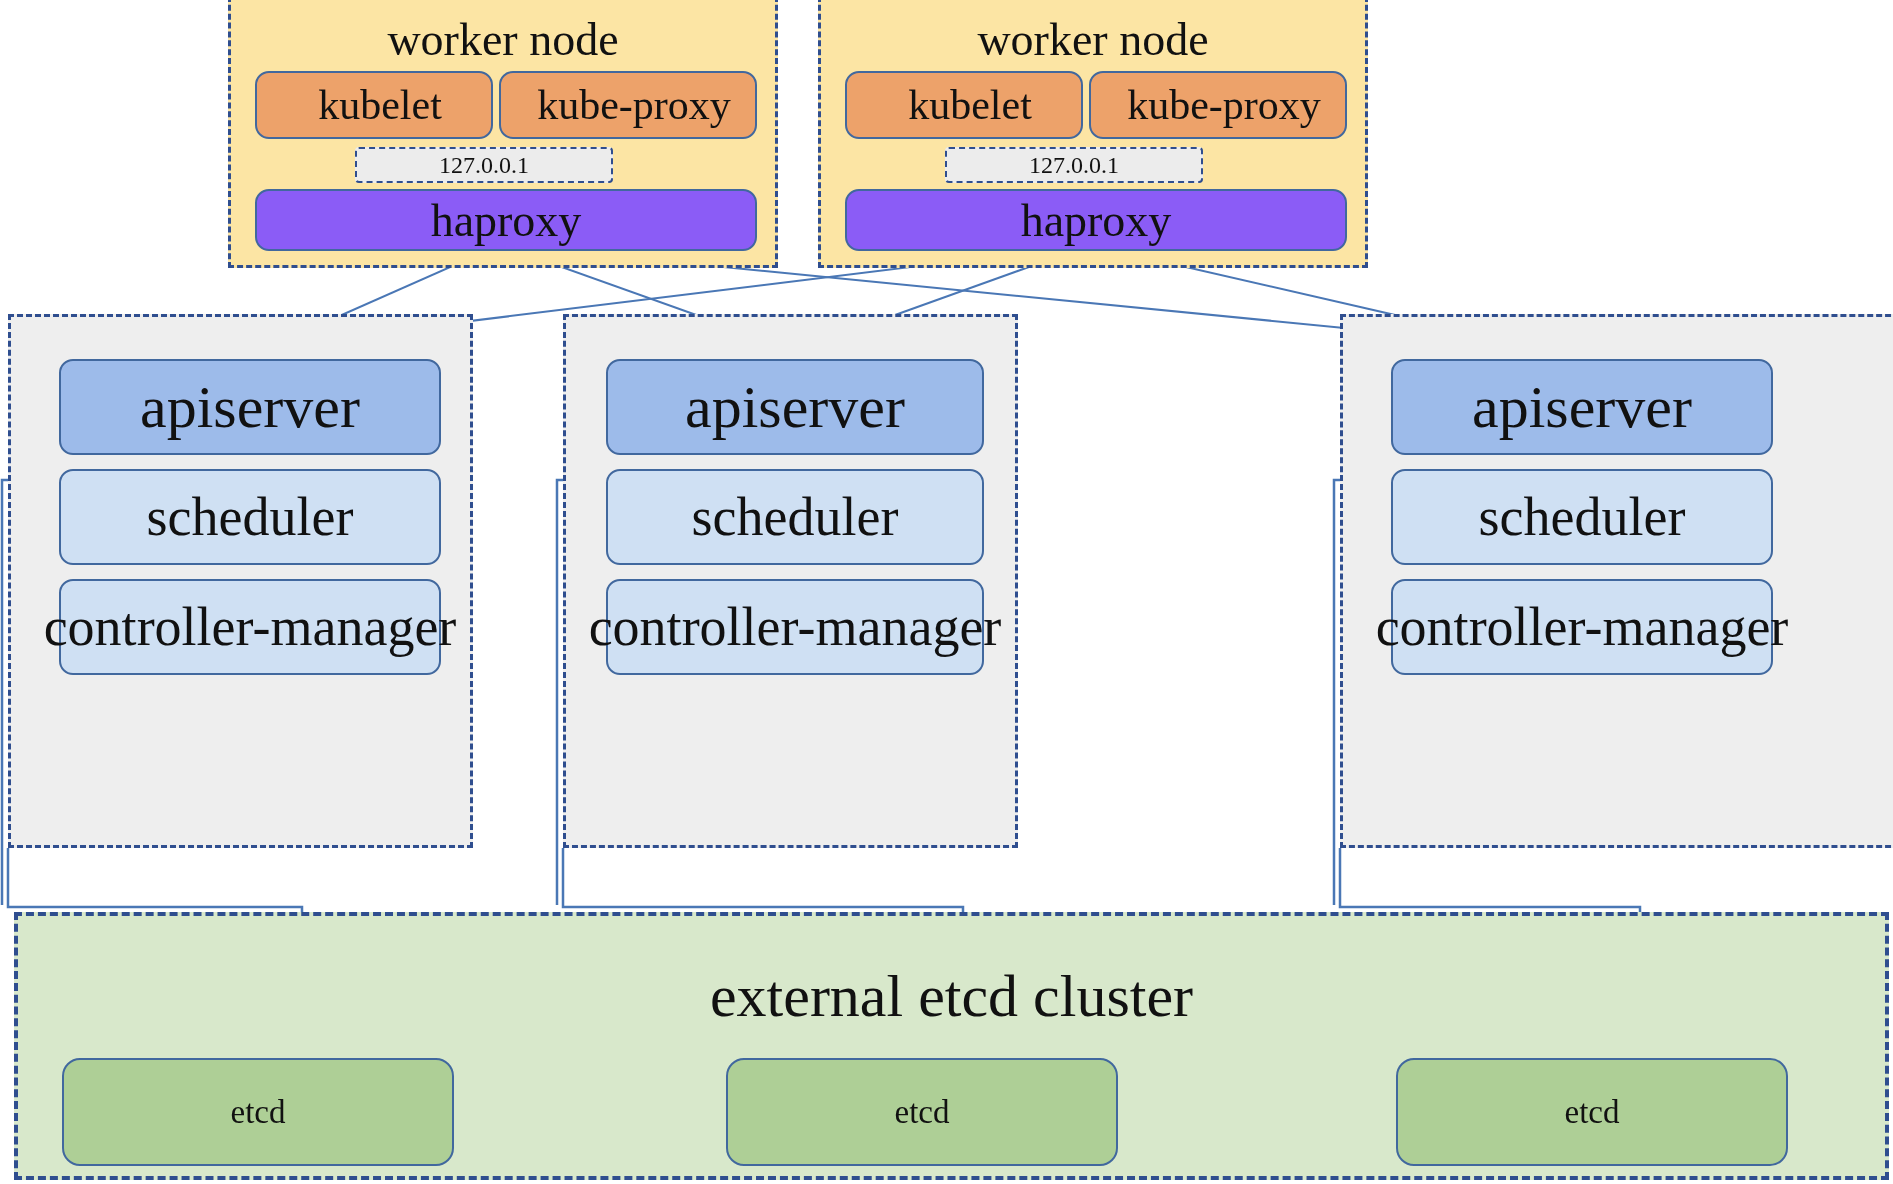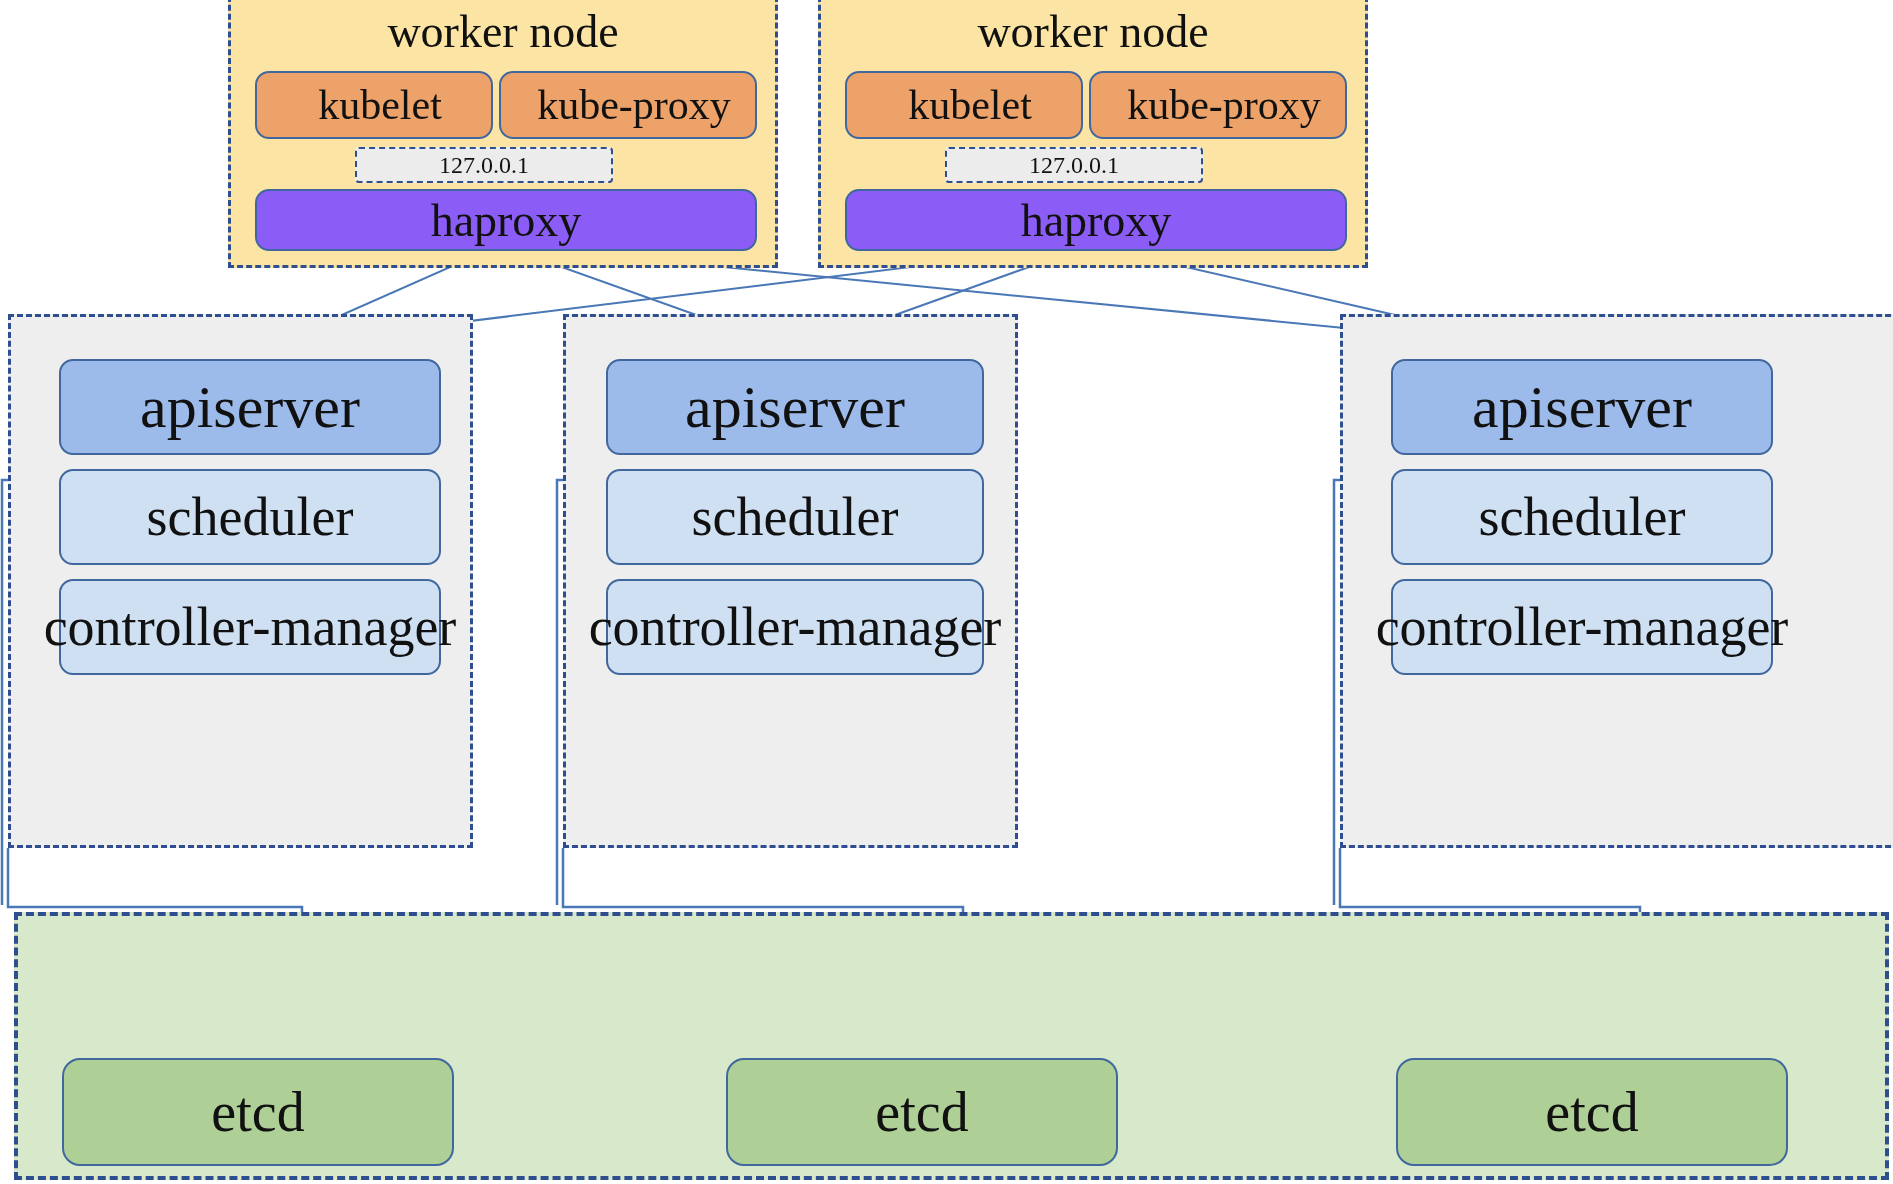--- a/index.html
+++ b/index.html
@@ -49,21 +49,21 @@
   .group-title {
     position: absolute;
     left: 0;
     width: 100%;
     text-align: center;
     color: #111111;
     line-height: 1;
     white-space: nowrap;
   }
   .worker-node .group-title {
-    top: 10px;
+    top: 18px;
     font-size: 46px;
   }
   .etcd-cluster .group-title {
     top: 50px;
     font-size: 60px;
   }
 
   
   .box {
     position: absolute;
@@ -95,21 +95,21 @@
   .box-apiserver {
     background: #9dbbea;
     font-size: 60px;
   }
   .box-scheduler, .box-ctrlmgr {
     background: #cfe0f3;
     font-size: 54px;
   }
   .box-etcd {
     background: #aecf96;
-    font-size: 56px;
+    font-size: 33px;
     border-radius: 18px;
   }
 </style>
 </head>
 <body>
 
 <div id="canvas">
 
   <svg id="connectors" viewBox="0 0 1893 1184" xmlns="http://www.w3.org/2000/svg">
     <defs>
@@ -180,18 +180,19 @@
     <div class="box box-ctrlmgr" style="left:40px; top:262px; width:378px; height:96px;">controller-manager</div>
   </div>
 
   <div class="group control-plane" style="left:1340px; top:314px; width:560px; height:534px;">
     <div class="box box-apiserver" style="left:48px; top:42px; width:382px; height:96px;">apiserver</div>
     <div class="box box-scheduler" style="left:48px; top:152px; width:382px; height:96px;">scheduler</div>
     <div class="box box-ctrlmgr" style="left:48px; top:262px; width:382px; height:96px;">controller-manager</div>
   </div>
 
   <div class="group etcd-cluster" style="left:14px; top:912px; width:1875px; height:268px;">
+    <div class="group-title">external etcd cluster</div>
     <div class="box box-etcd" style="left:44px; top:142px; width:392px; height:108px;">etcd</div>
     <div class="box box-etcd" style="left:708px; top:142px; width:392px; height:108px;">etcd</div>
     <div class="box box-etcd" style="left:1378px; top:142px; width:392px; height:108px;">etcd</div>
   </div>
 
 </div>
 
 </body></html>

